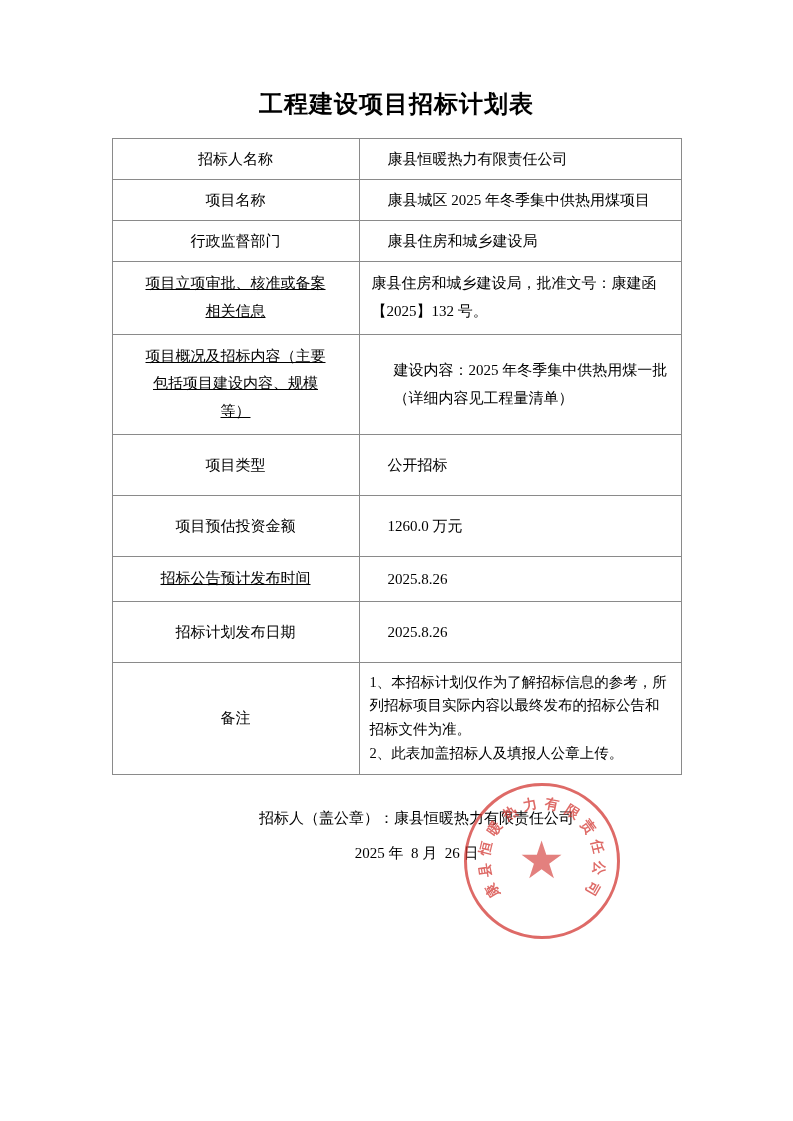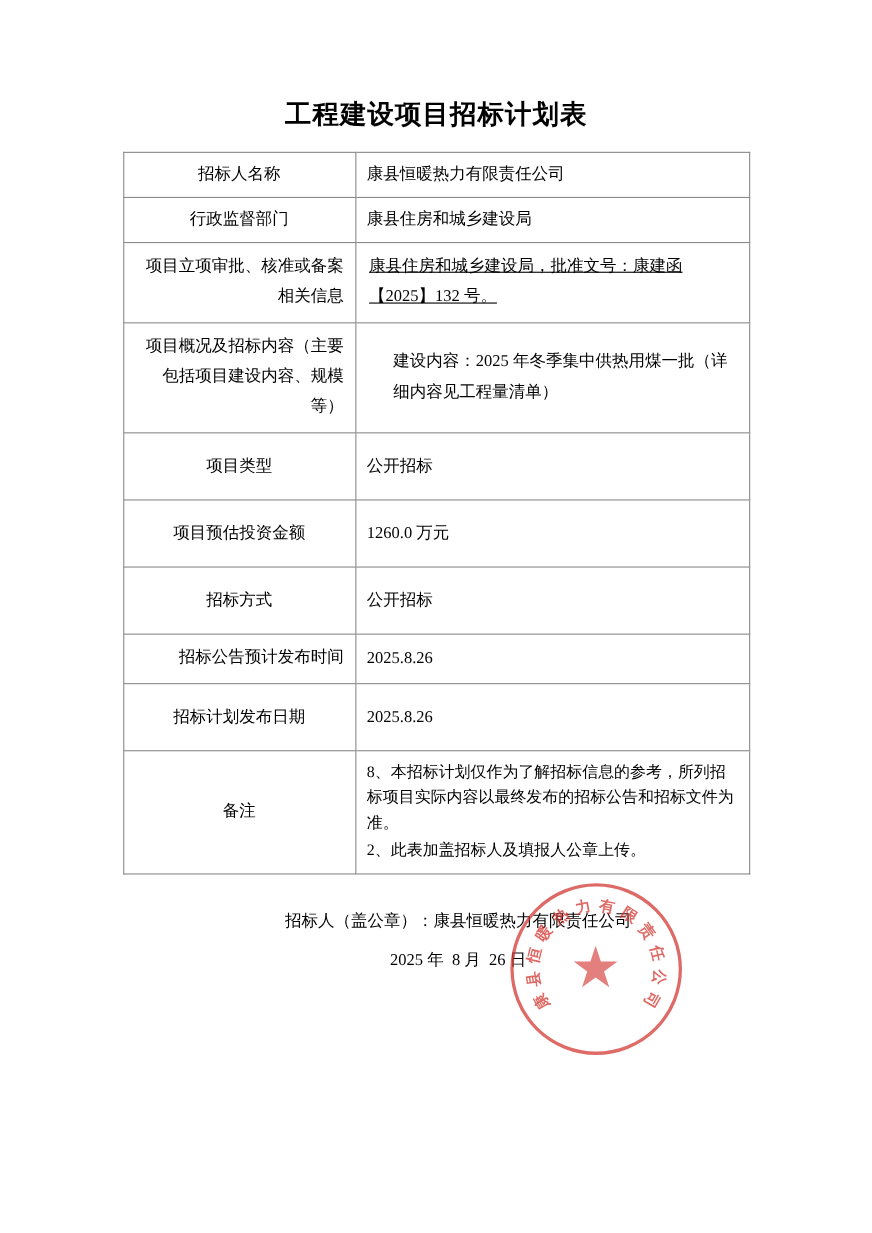--- a/index.html
+++ b/index.html
@@ -36,41 +36,41 @@
   table.main-table {
     border-collapse: collapse;
     width: 570px;
     margin: 0 auto;
     table-layout: fixed;
   }
   table.main-table td {
     border: 1px solid #8a8a8a;
     font-size: 15px;
     line-height: 1.6;
-    padding: 8px 10px;
+    padding: 8px 28px;
     vertical-align: middle;
     font-family: "Liberation Serif", "DejaVu Serif", serif;
   }
   td.label {
     width: 190px;
     text-align: center;
   }
   td.label.multi {
-    text-align: right;
+    text-align: center;
     line-height: 1.85;
+    text-decoration: underline;
   }
   td.value {
     text-align: left;
   }
   td.value.left {
     text-align: left;
     padding-left: 12px;
     padding-right: 12px;
     line-height: 1.85;
-    text-decoration: underline;
   }
   td.value.indent {
     text-align: left;
     padding-left: 34px;
     padding-right: 12px;
     line-height: 1.9;
   }
   td.value.remark {
     text-align: left;
     padding-left: 10px;
@@ -154,54 +154,54 @@
 
   <h1 class="doc-title">工程建设项目招标计划表</h1>
 
   <table class="main-table">
     <tbody>
       <tr>
         <td class="label">招标人名称</td>
         <td class="value">康县恒暖热力有限责任公司</td>
       </tr>
       <tr>
+        <td class="label">项目名称</td>
+        <td class="value">康县城区 2025 年冬季集中供热用煤项目</td>
+      </tr>
+      <tr>
         <td class="label">行政监督部门</td>
         <td class="value">康县住房和城乡建设局</td>
       </tr>
       <tr>
         <td class="label multi">项目立项审批、核准或备案相关信息</td>
         <td class="value left">康县住房和城乡建设局，批准文号：康建函【2025】132 号。</td>
       </tr>
       <tr>
         <td class="label multi">项目概况及招标内容（主要包括项目建设内容、规模等）</td>
         <td class="value indent">建设内容：2025 年冬季集中供热用煤一批（详细内容见工程量清单）</td>
       </tr>
       <tr class="row-tall">
         <td class="label">项目类型</td>
         <td class="value">公开招标</td>
       </tr>
       <tr class="row-tall">
         <td class="label">项目预估投资金额</td>
         <td class="value">1260.0 万元</td>
       </tr>
-      <tr class="row-tall">
-        <td class="label">招标方式</td>
-        <td class="value">公开招标</td>
-      </tr>
       <tr>
         <td class="label multi">招标公告预计发布时间</td>
         <td class="value">2025.8.26</td>
       </tr>
       <tr class="row-tall">
         <td class="label">招标计划发布日期</td>
         <td class="value">2025.8.26</td>
       </tr>
       <tr>
         <td class="label">备注</td>
-        <td class="value remark" style="white-space: pre-line;">8、本招标计划仅作为了解招标信息的参考，所列招标项目实际内容以最终发布的招标公告和招标文件为准。
+        <td class="value remark" style="white-space: pre-line;">1、本招标计划仅作为了解招标信息的参考，所列招标项目实际内容以最终发布的招标公告和招标文件为准。
 2、此表加盖招标人及填报人公章上传。</td>
       </tr>
     </tbody>
   </table>
 
   <div class="signature-block">
     <div class="sig-line">招标人（盖公章）：康县恒暖热力有限责任公司</div>
     <div class="sig-line">2025 年  8 月  26 日</div>
 
     <div class="seal">

